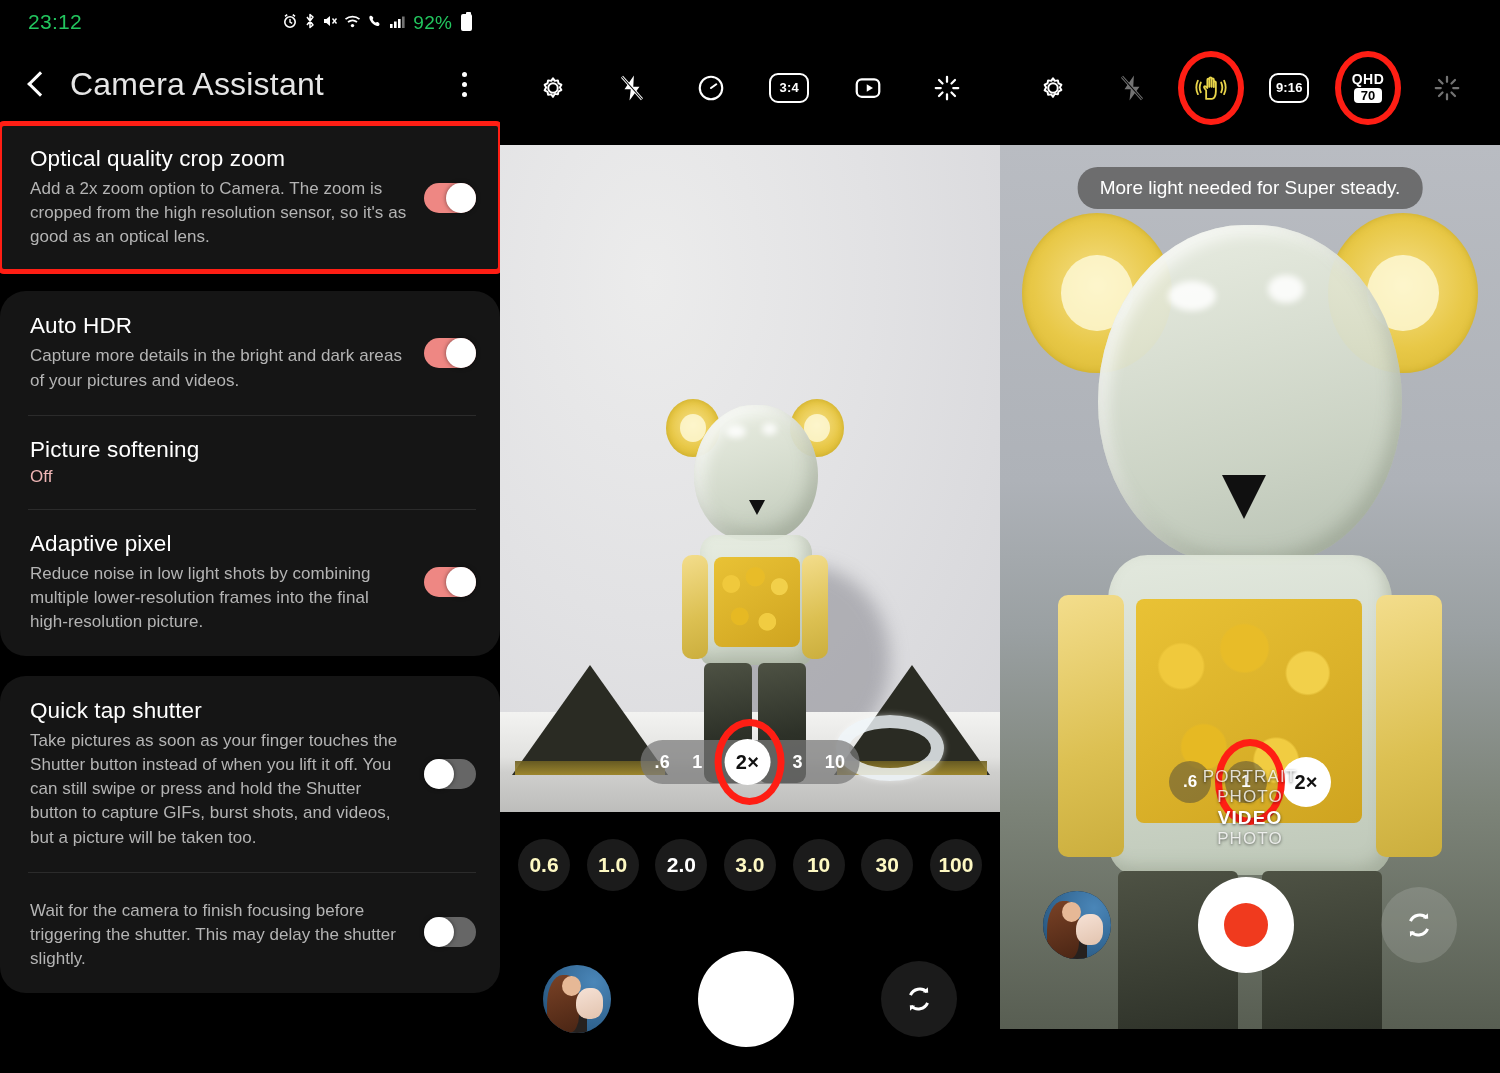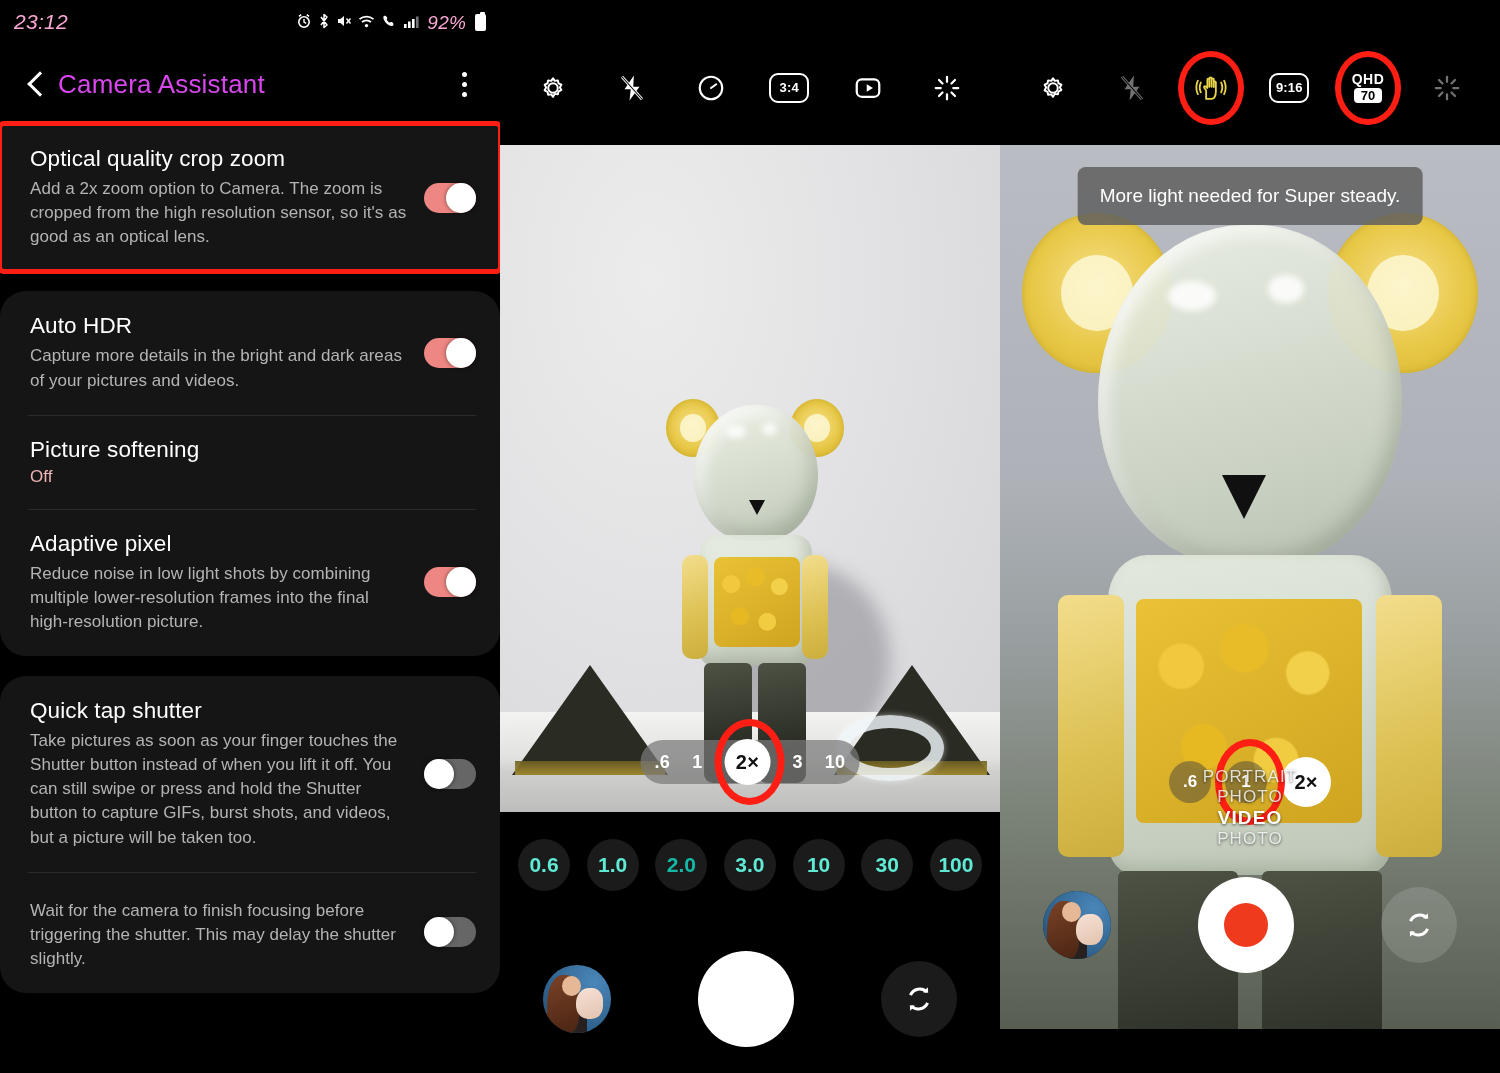--- a/index.html
+++ b/index.html
@@ -11,21 +11,21 @@
   }
   .screen { position: relative; width: 1500px; height: 1073px; background:#000; }
 
   
   .settings-panel {
     position: absolute; left: 0; top: 0; width: 500px; height: 1073px;
     background: #000; overflow: hidden;
   }
   .status-bar {
     height: 44px; display: flex; align-items: center;
-    padding: 0 14px; color: #f9a8d4; font-style: italic;
+    padding: 0 28px; color: #22c55e;
   }
   .status-time { font-size: 21px; font-weight: 400; letter-spacing: .3px; }
   .status-icons {
     margin-left: auto; display: flex; align-items: center; gap: 6px;
     font-size: 15px; line-height: 1;
   }
   .status-icons .ico { display:inline-block; }
   .status-batt-text { font-size: 19px; letter-spacing: .2px; margin-left: 2px;}
   .status-batt-icon {
     width: 11px; height: 17px; border: 2px solid #fff; border-radius: 2px;
@@ -41,21 +41,21 @@
   }
   .back-arrow {
     width: 30px; height: 30px; position: relative; cursor: pointer; flex: 0 0 auto;
   }
   .back-arrow:before{
     content:""; position:absolute; left:9px; top:6px; width:15px; height:15px;
     border-left:3px solid #ffffff; border-bottom:3px solid #ffffff;
     transform: rotate(45deg);
   }
   .app-title {
-    font-size: 26px; color: #d946ef; margin-left: 6px; font-weight: 400;
+    font-size: 32px; color: #e5e5e5; margin-left: 18px; font-weight: 400;
     letter-spacing: .2px;
   }
   .overflow-dots {
     margin-left: auto; width: 28px; height: 34px; display:flex;
     flex-direction: column; align-items:center; justify-content:center; gap:5px;
     cursor:pointer;
   }
   .overflow-dots i { width:5px; height:5px; border-radius:50%; background:#fff; display:block;}
 
   .card {
@@ -223,23 +223,23 @@
 
   
   .zoom-row {
     position:absolute; left:0; width:500px; top: 805px; height: 60px;
     display:flex; align-items:center; justify-content: space-between;
     padding: 0 18px; z-index: 5;
   }
   .zchip {
     width: 52px; height: 52px; border-radius:50%; background:#1b1b1b;
     display:flex; align-items:center; justify-content:center;
-    color:#5eead4; font-size:21px; font-weight:700; cursor:pointer;
-  }
-  .zchip.active { color:#14b8a6; }
+    color:#fef9c3; font-size:21px; font-weight:700; cursor:pointer;
+  }
+  .zchip.active { color:#ffffff; }
 
   
   .bottom-bar {
     position:absolute; left:0; width:500px; bottom: 0; height: 208px;
     display:flex; align-items:center; justify-content: space-around; z-index: 6;
   }
   .thumb {
     width: 68px; height: 68px; border-radius: 50%; overflow:hidden;
     position: relative; cursor:pointer; background:#123;
   }
@@ -275,21 +275,21 @@
 
   
   .photo-right {
     position:absolute; top:115px; left:0; width:500px; height: 884px;
     overflow:hidden;
     background: linear-gradient(180deg,#b9bcc2 0%, #aeb2b8 38%, #9aa0a2 55%, #7c8378 75%, #585e52 100%);
   }
   .toast {
     position:absolute; left:50%; transform:translateX(-50%); top: 22px;
     background: rgba(95,95,95,.85); color:#fff; font-size:19px;
-    padding: 18px 22px; border-radius: 8px; white-space:nowrap; z-index: 7;
+    padding: 10px 22px; border-radius: 20px; white-space:nowrap; z-index: 7;
   }
   .zoom-pill-right {
     position:absolute; left: 50%; transform: translateX(-50%); bottom: 222px;
     display:flex; align-items:center; gap: 14px; z-index: 6;
   }
   .zbubble {
     width: 42px; height: 42px; border-radius:50%;
     background: rgba(60,60,60,.45); color:#fff; font-size:17px; font-weight:700;
     display:flex; align-items:center; justify-content:center; cursor:pointer;
   }

